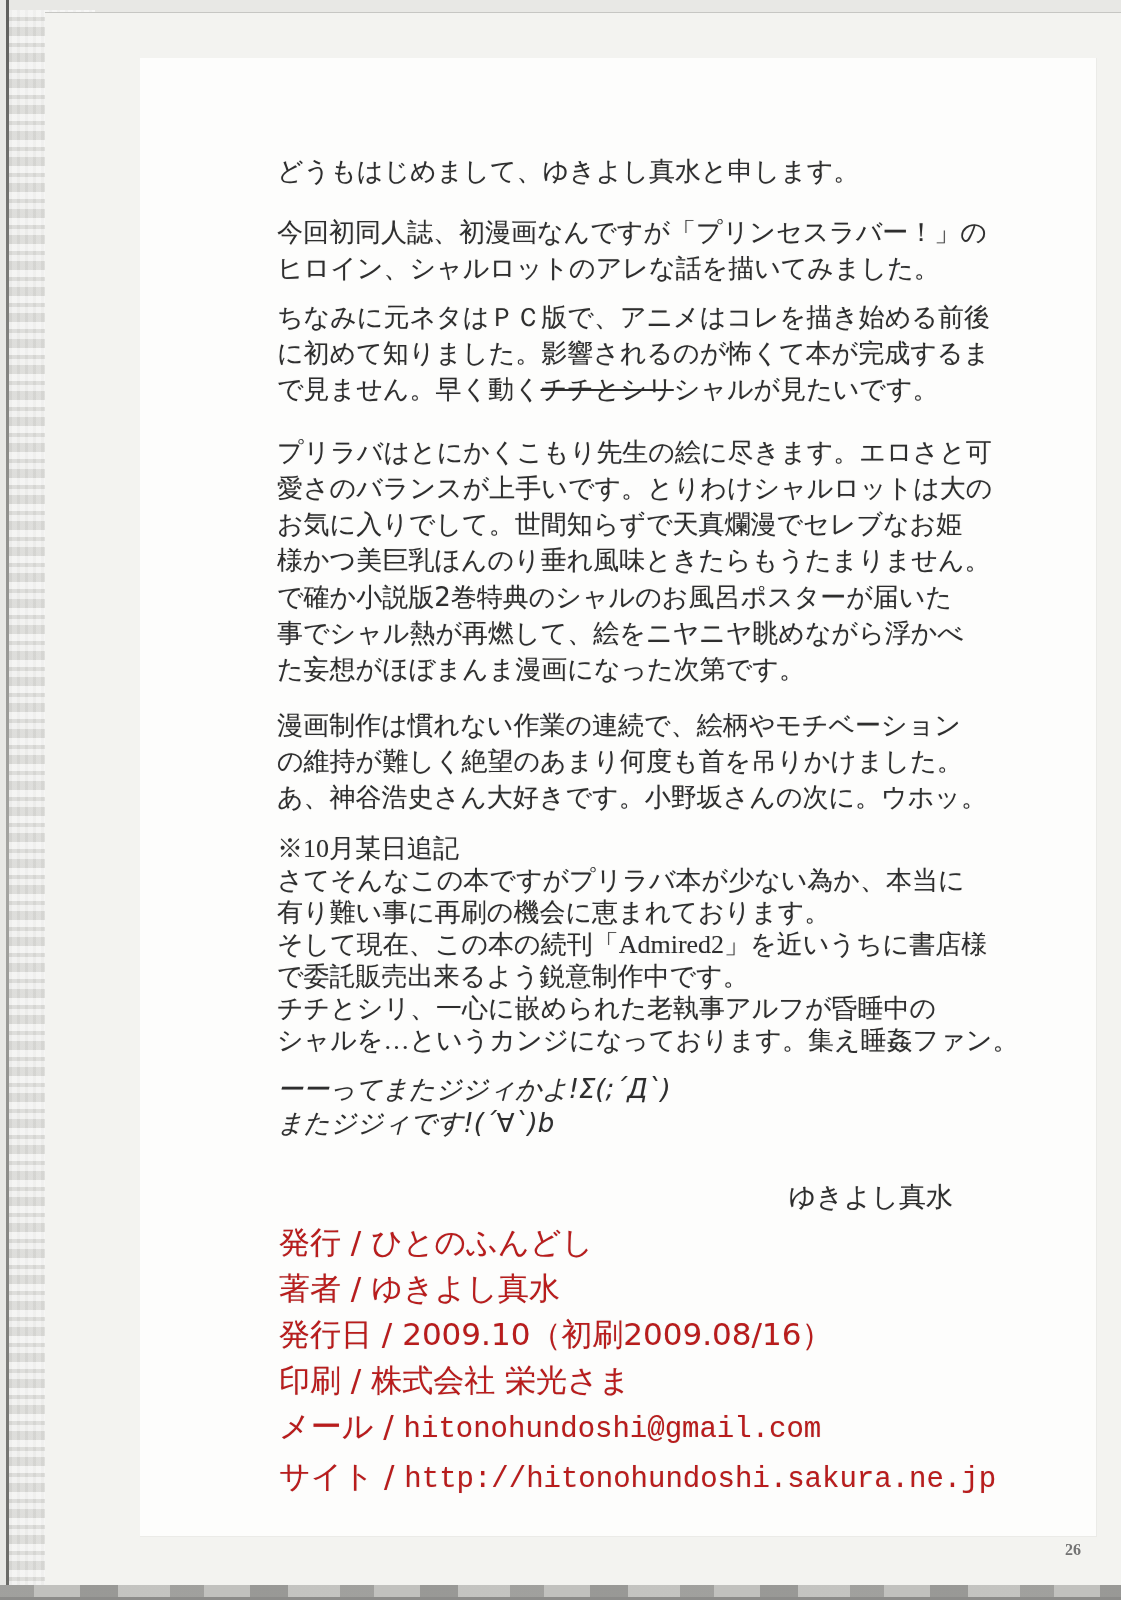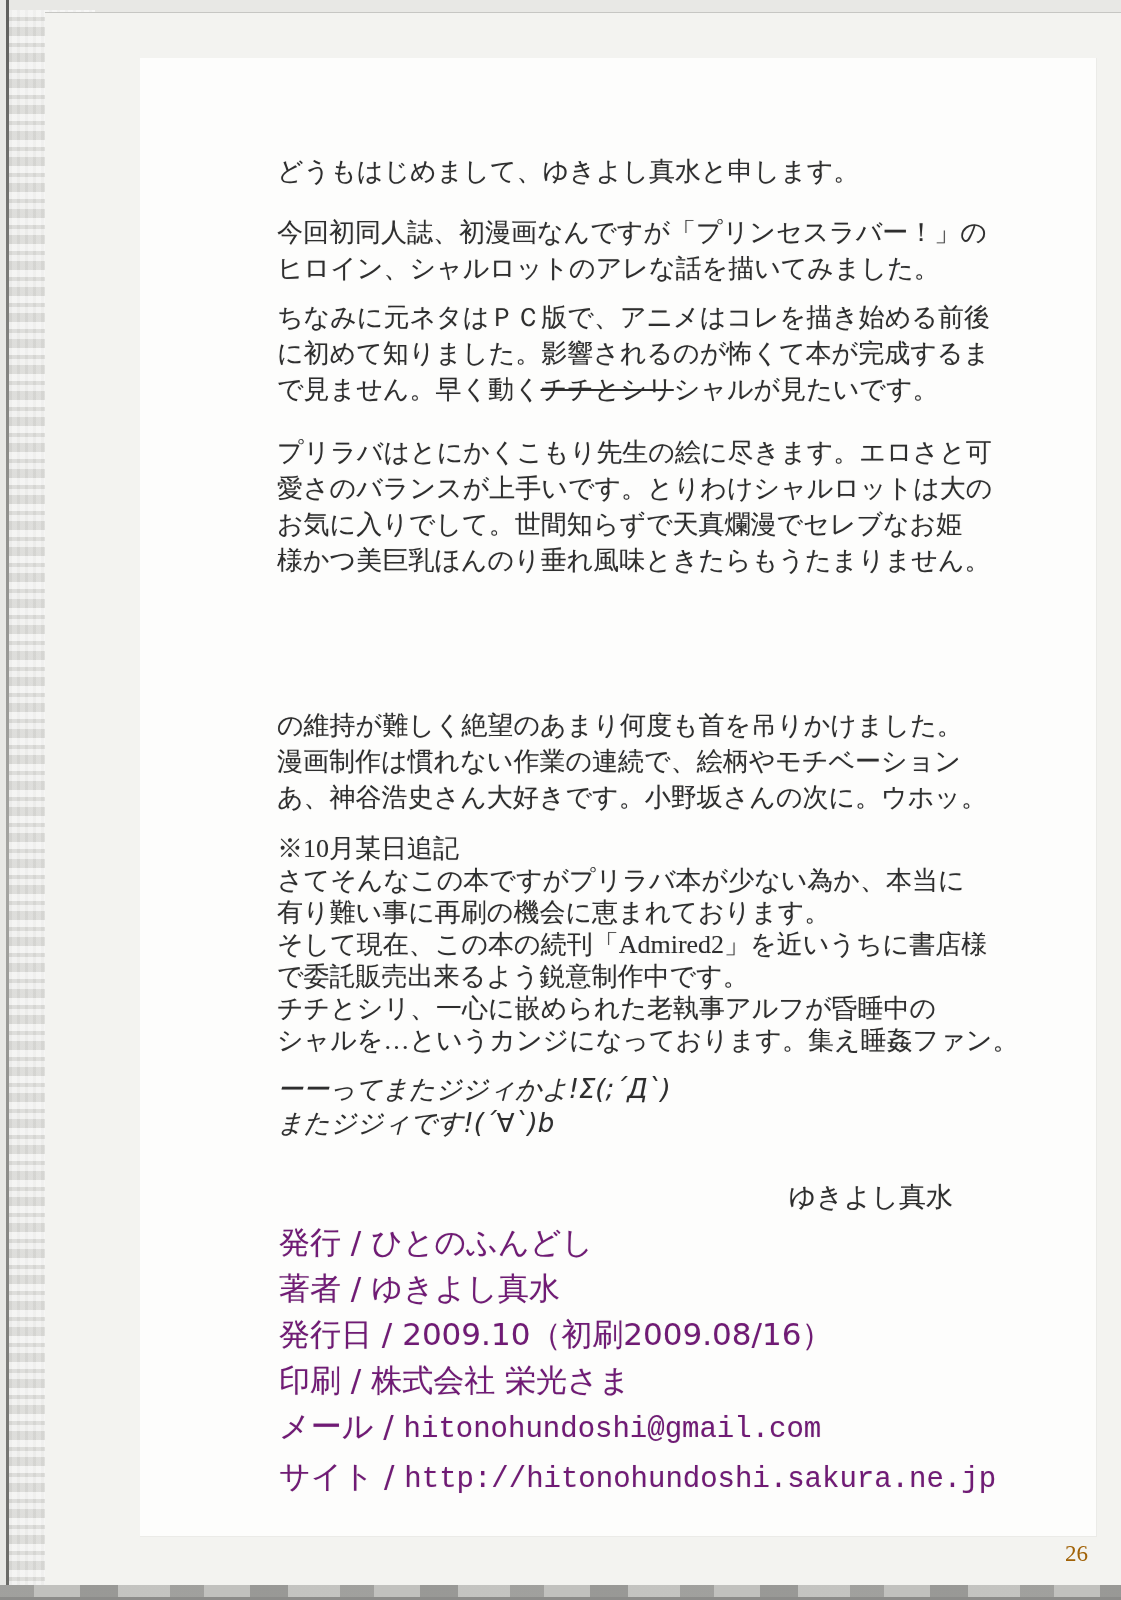--- a/index.html
+++ b/index.html
@@ -90,34 +90,35 @@
     width: 676px;
     text-align: right;
     font-size: 27px;
     color: #2e2e2e;
     text-shadow: 0 0 1px rgba(46,46,46,0.25);
     white-space: nowrap;
   }
   .colophon {
     position: absolute;
     left: 234px; top: 1206px;
-    color: #701a75;
+    color: #b91c1c;
     font-size: 31px;
     line-height: 46px;
     text-shadow: 0 0 1px rgba(46,46,46,0.25);
   }
   .c-row { white-space: nowrap; }
   .c-row .sep { white-space: pre; }
   .mono { font-family: "Liberation Mono", "DejaVu Sans Mono", monospace; font-size: 29px; }
   .page-number {
     position: absolute;
     left: 1020px; top: 1528px;
     font-family: "Liberation Serif", "DejaVu Serif", serif;
-    font-size: 23px;
-    color: #a16207;
+    font-size: 16px;
+    color: #737373;
+    font-weight: bold;
   }
 </style>
 </head>
 <body>
 
 <div class="viewport">
   <div class="edge-line"></div>
   <div class="edge-strip"></div>
 
   <div class="page">
@@ -138,24 +139,29 @@
       <div class="line"><span>で見ません。早く動く</span><span class="struck">チチとシリ</span><span>シャルが見たいです。</span></div>
     </div>
 
     <div class="para lh36" style="top:421px">
       <div class="line">プリラバはとにかくこもり先生の絵に尽きます。エロさと可</div>
       <div class="line">愛さのバランスが上手いです。とりわけシャルロットは大の</div>
       <div class="line">お気に入りでして。世間知らずで天真爛漫でセレブなお姫</div>
       <div class="line">様かつ美巨乳ほんのり垂れ風味ときたらもうたまりません。</div>
     </div>
 
+    <div class="para lh36" style="top:566px">
+      <div class="line">で確か小説版2巻特典のシャルのお風呂ポスターが届いた</div>
+      <div class="line">事でシャル熱が再燃して、絵をニヤニヤ眺めながら浮かべ</div>
+      <div class="line">た妄想がほぼまんま漫画になった次第です。</div>
+    </div>
 
     <div class="para lh36" style="top:694px">
+      <div class="line">漫画制作は慣れない作業の連続で、絵柄やモチベーション</div>
       <div class="line">の維持が難しく絶望のあまり何度も首を吊りかけました。</div>
-      <div class="line">漫画制作は慣れない作業の連続で、絵柄やモチベーション</div>
       <div class="line">あ、神谷浩史さん大好きです。小野坂さんの次に。ウホッ。</div>
     </div>
 
     <div class="para lh32" style="top:820px">
       <div class="line">※10月某日追記</div>
       <div class="line">さてそんなこの本ですがプリラバ本が少ない為か、本当に</div>
       <div class="line">有り難い事に再刷の機会に恵まれております。</div>
       <div class="line">そして現在、この本の続刊「Admired2」を近いうちに書店様</div>
       <div class="line">で委託販売出来るよう鋭意制作中です。</div>
       <div class="line">チチとシリ、一心に嵌められた老執事アルフが昏睡中の</div>

